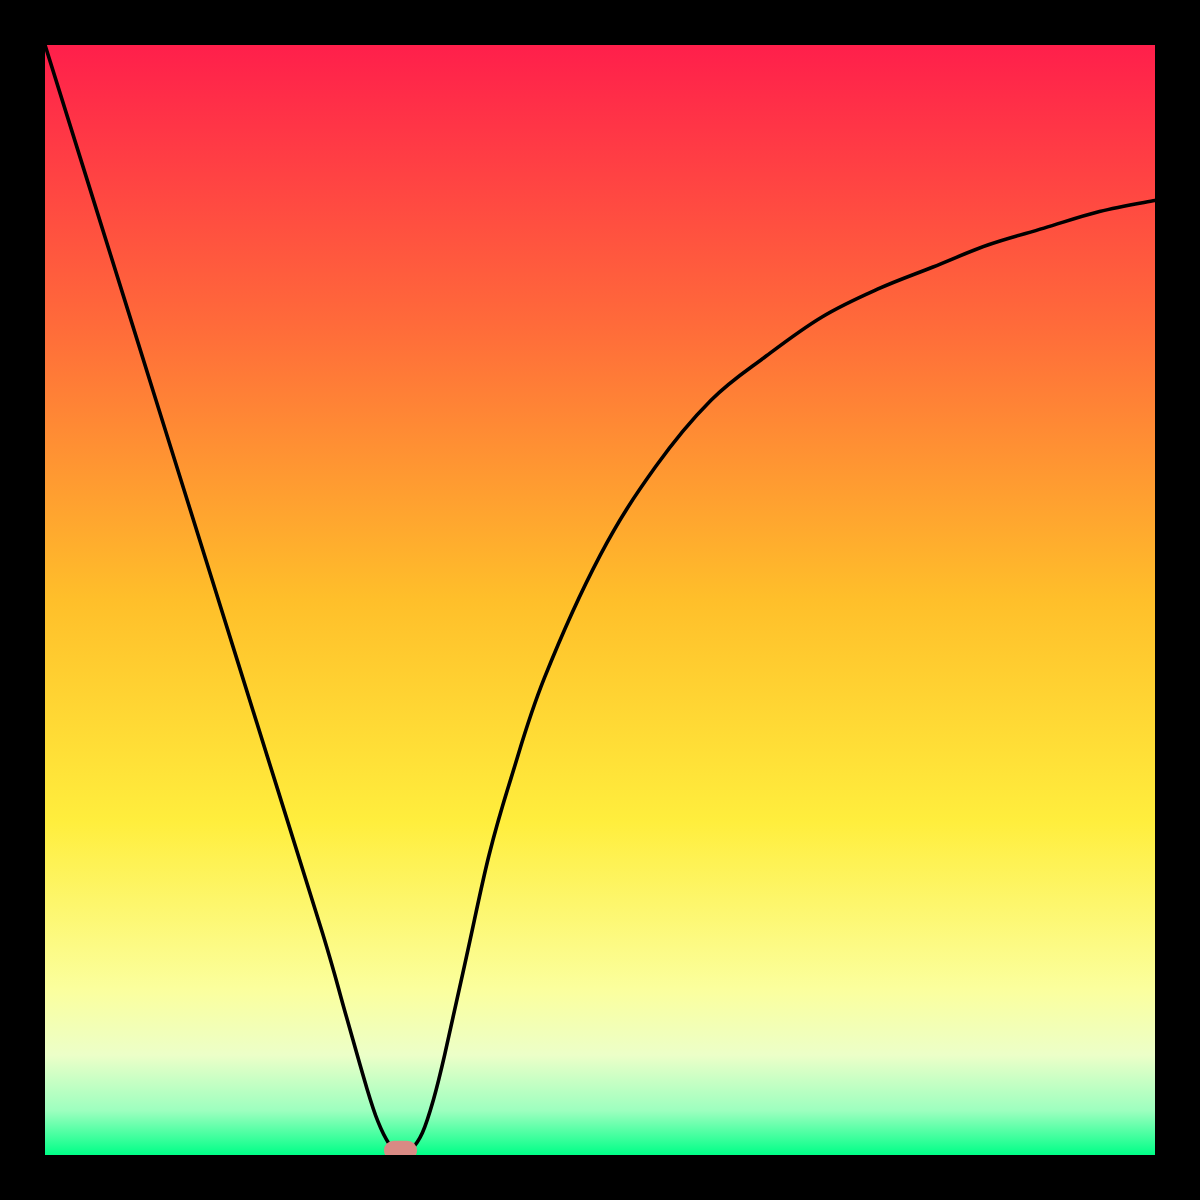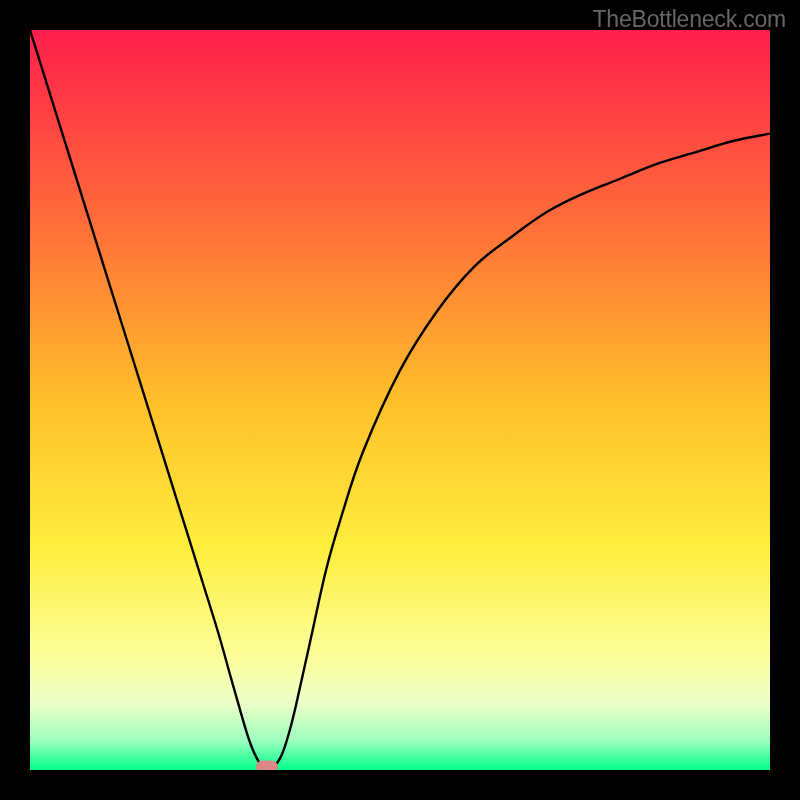--- a/index.html
+++ b/index.html
@@ -44,21 +44,20 @@
     height: 13px;
     background: #d98a84;
     border-radius: 7px;
     transform: translate(-50%, -50%);
   }
 </style>
 </head>
 <body>
 
 <div class="container">
-  <div class="watermark">TheBottleneck.com</div>
   <div class="plot-area">
     <svg class="gradient" viewBox="0 0 740 740" preserveAspectRatio="none">
       <defs>
         <linearGradient id="bg-grad" x1="0" y1="0" x2="0" y2="1">
             <stop offset="0%" stop-color="#ff1f4b"></stop>
             <stop offset="25%" stop-color="#ff6a3a"></stop>
             <stop offset="50%" stop-color="#ffbf2a"></stop>
             <stop offset="70%" stop-color="#ffee3d"></stop>
             <stop offset="85%" stop-color="#fbff9d"></stop>
             <stop offset="91%" stop-color="#ecffc8"></stop>

